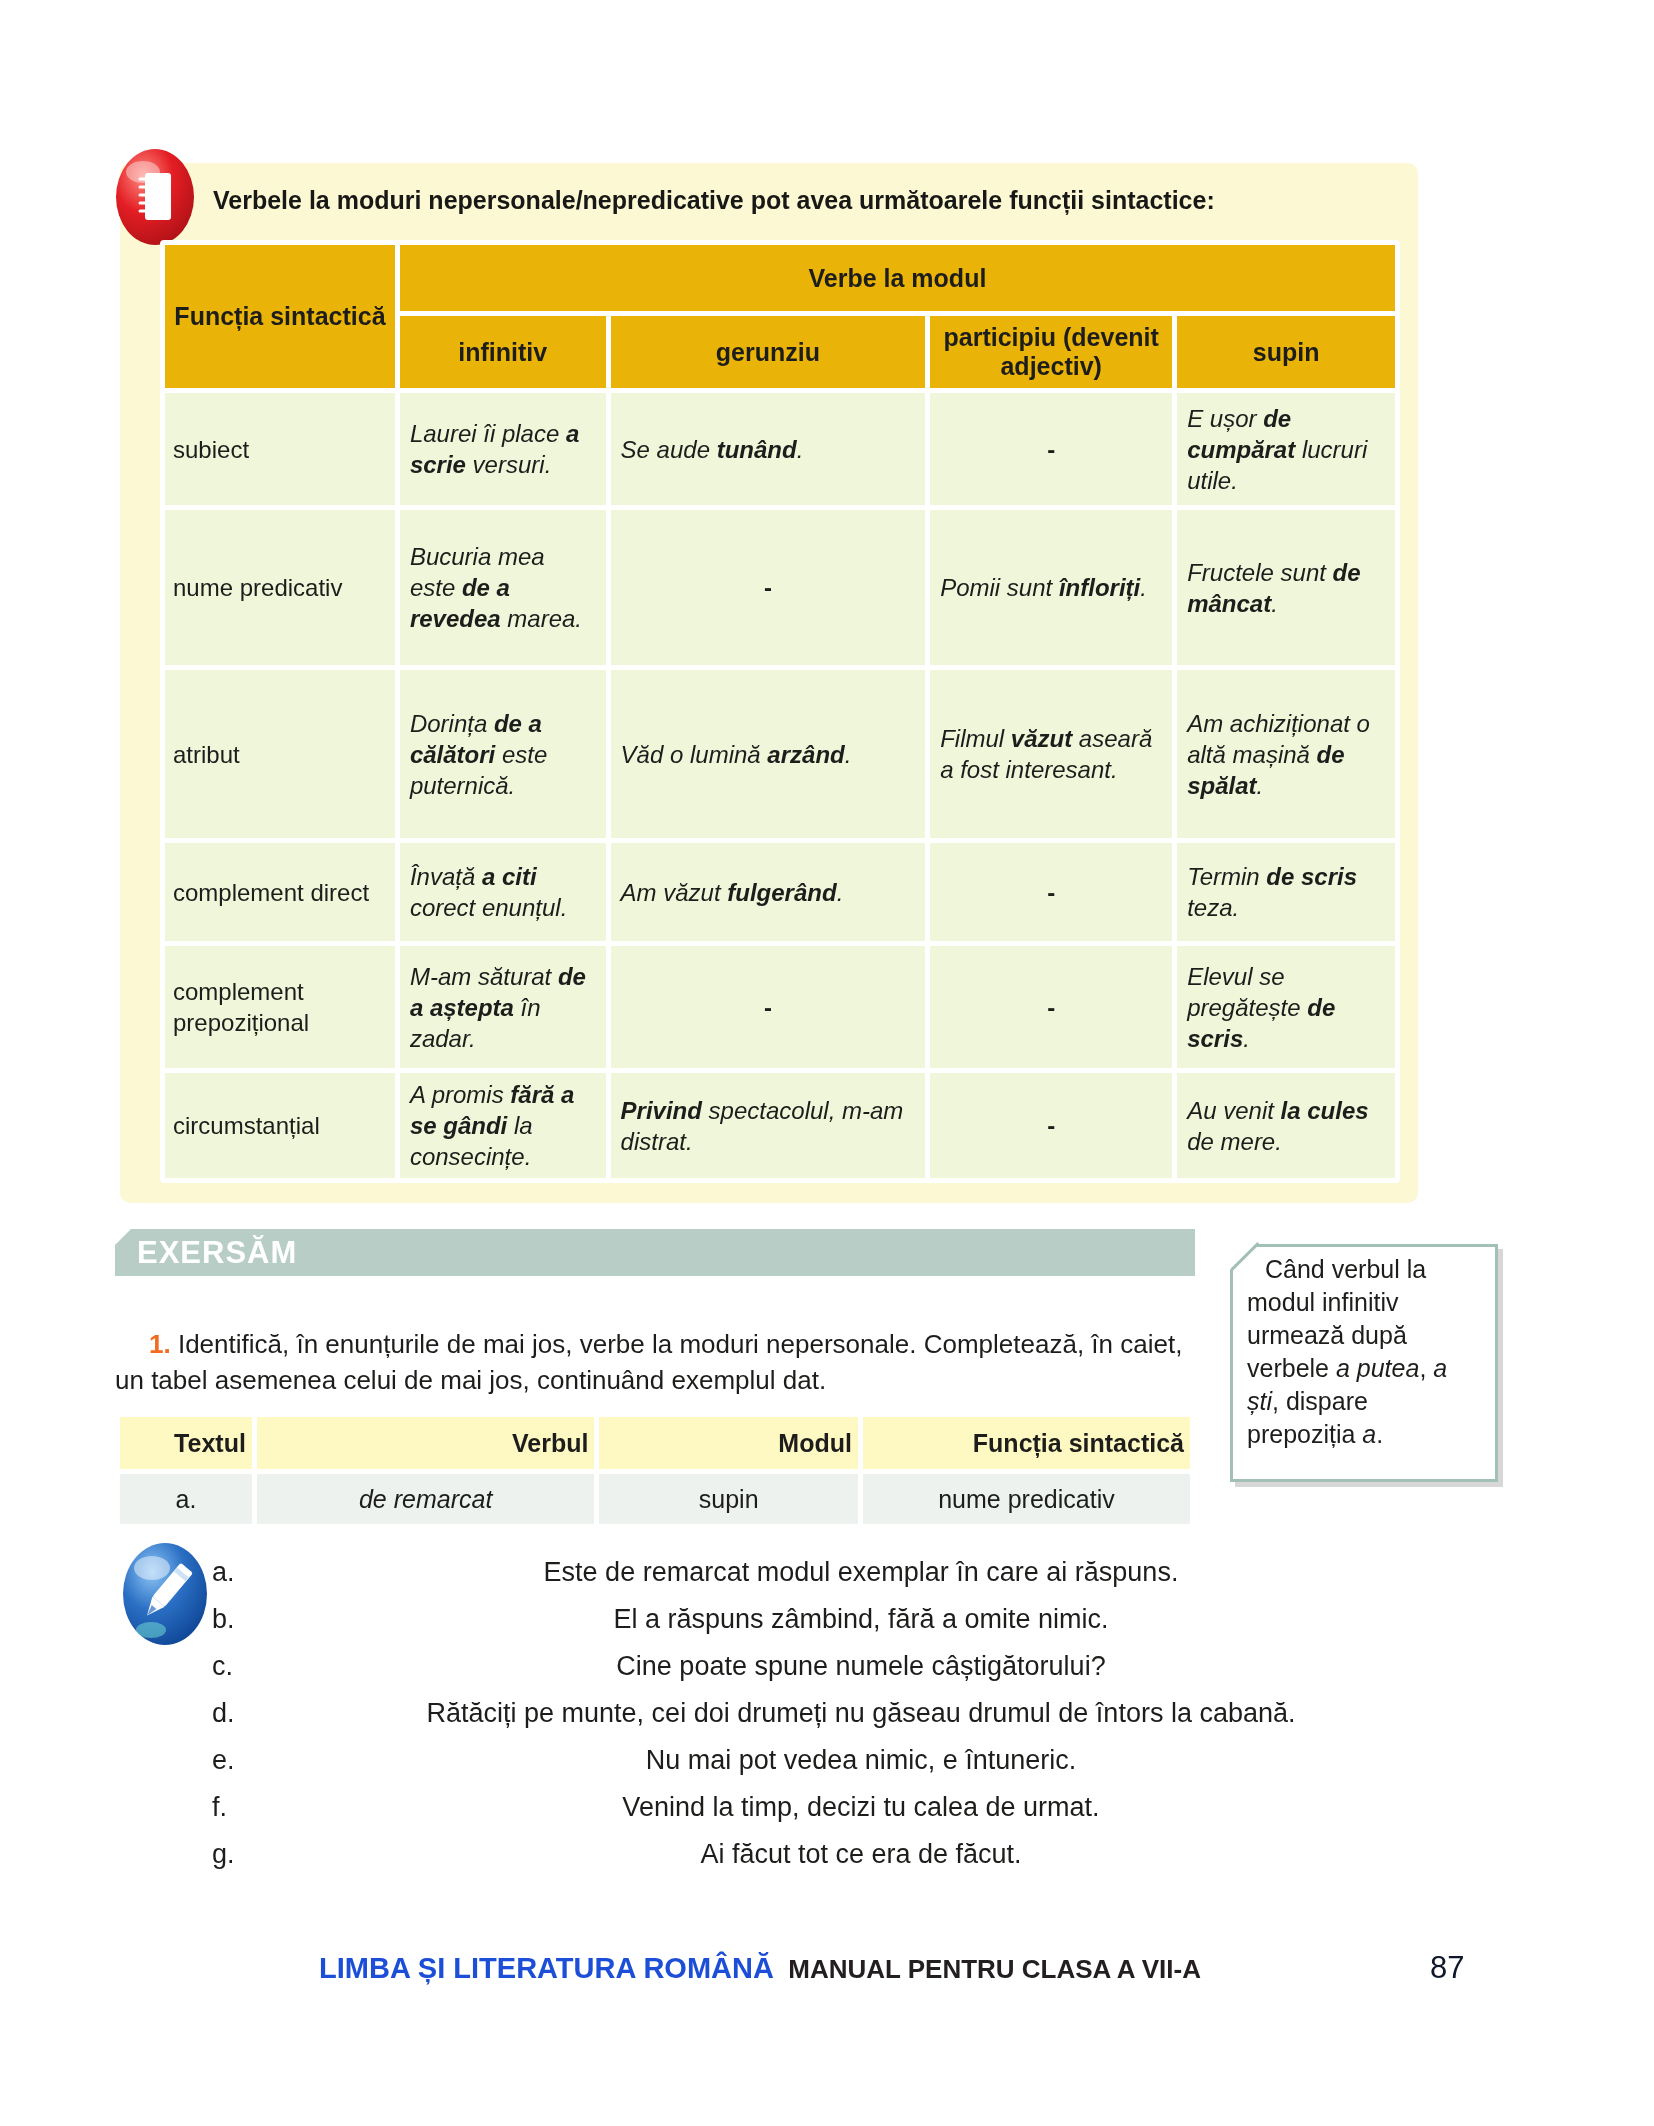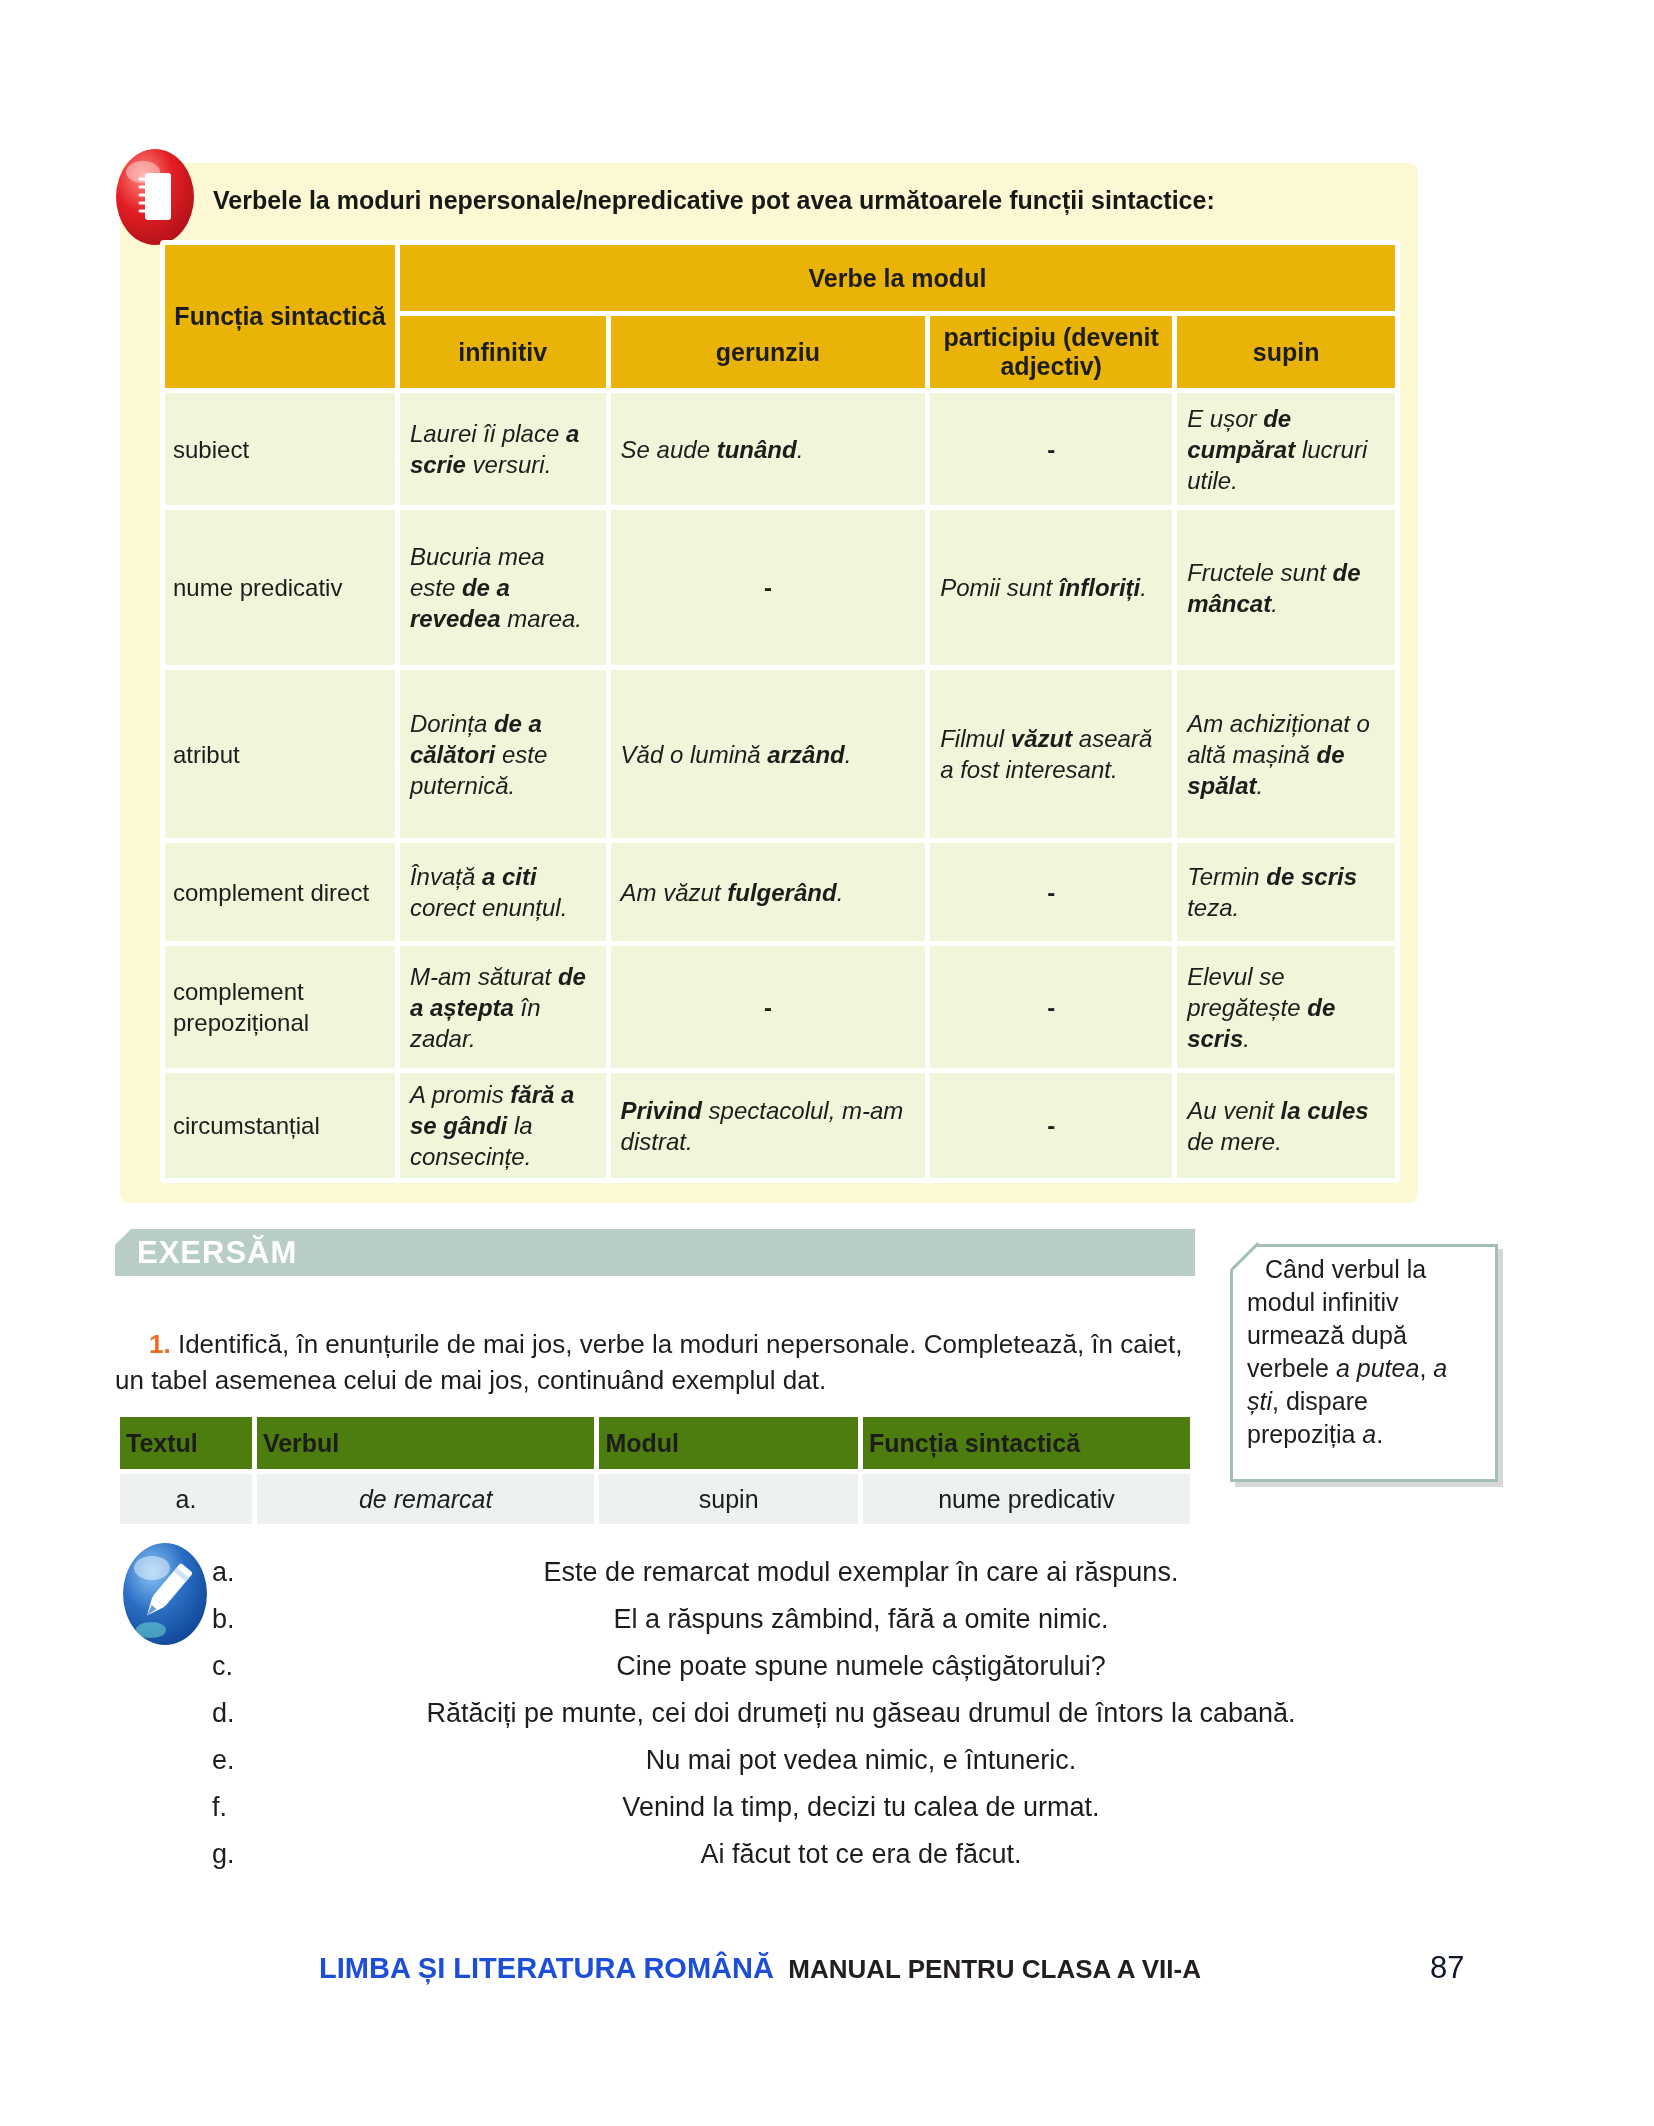--- a/index.html
+++ b/index.html
@@ -58,21 +58,21 @@
     font-size:26px;line-height:36px;text-indent:34px;
   }
   .exnum{color:#f26b21;font-weight:700;}
 
   
   table.mini{
     position:absolute;left:115px;top:1412px;width:1080px;
     border-collapse:separate;border-spacing:5px;background:#ffffff;table-layout:fixed;
   }
   table.mini th{
-    background:#4d7c0f;font-size:25px;font-weight:700;text-align:left;
+    background:#fef9c3;font-size:25px;font-weight:700;text-align:right;
     vertical-align:middle;height:48px;padding:2px 6px;
   }
   table.mini td{
     background:#edf2ef;font-size:25px;text-align:center;vertical-align:middle;
     height:46px;padding:2px 6px;
   }
   table.mini td.it{font-style:italic;}
 
   
   .note{

